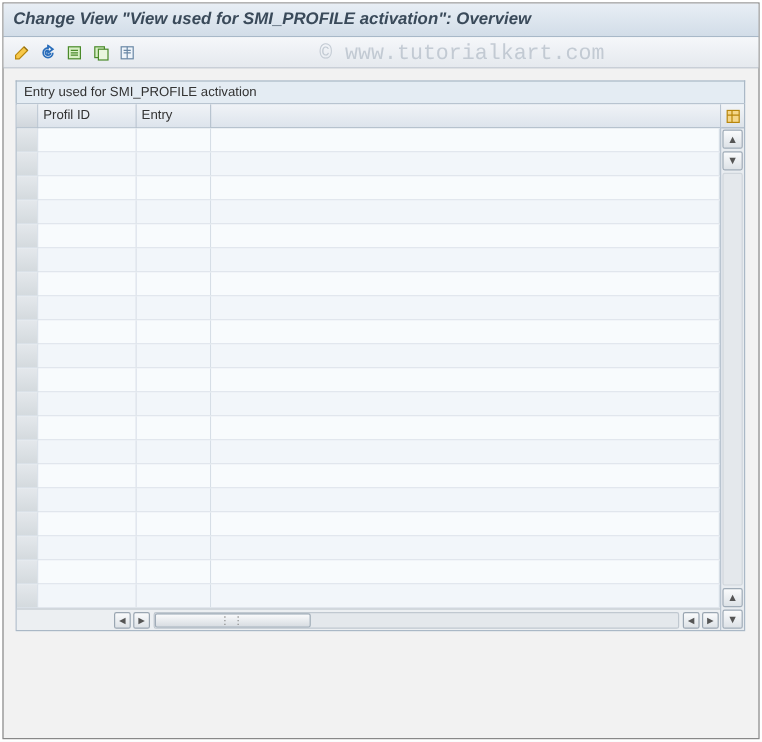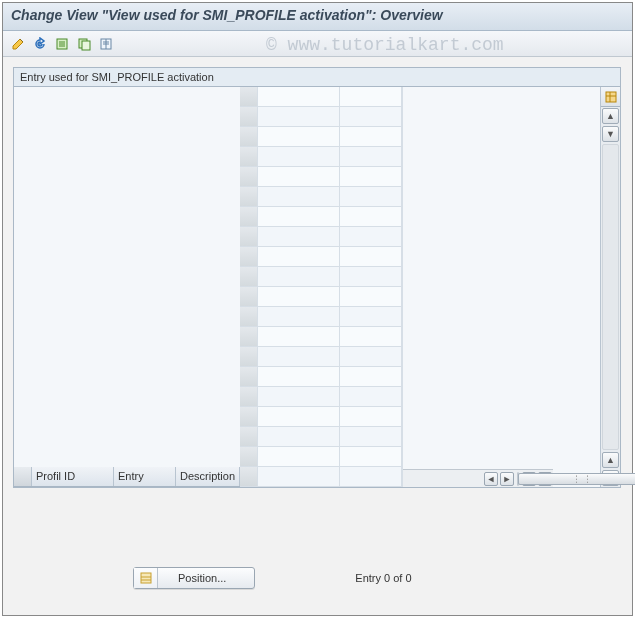--- a/index.html
+++ b/index.html
@@ -73,22 +73,21 @@
   }
   .grid-wrap {
     display: flex;
     width: 608px;
     border: 1px solid #aab8c6;
     background: #f4f7fa;
   }
   .grid-main {
     flex: 1;
     display: flex;
-    flex-direction: row;
-    align-items: flex-end;
+    flex-direction: column;
   }
   .grid-header {
     display: flex;
     background: linear-gradient(#f0f3f7, #dde4ec);
     border-bottom: 1px solid #a8b6c4;
     height: 20px;
   }
   .gh {
     border-right: 1px solid #b8c4d0;
     padding: 3px 4px;
@@ -261,21 +260,20 @@
 
   <div class="content">
     <div class="panel-label">Entry used for SMI_PROFILE activation</div>
 
     <div class="grid-wrap">
       <div class="grid-main">
         <div class="grid-header">
           <div class="gh col-sel"></div>
           <div class="gh col-id">Profil ID</div>
           <div class="gh col-active">Entry</div>
-          <div class="gh col-desc">Description</div>
         </div>
         <div class="grid-body">
 
           <div class="gr">
               <div class="gc col-sel"></div>
               <div class="gc col-id"></div>
               <div class="gc col-active"></div>
               <div class="gc col-desc"></div>
             </div>
           <div class="gr">
@@ -414,27 +412,14 @@
         </div>
         <div class="vs-btn">▲</div>
         <div class="vs-btn">▼</div>
         <div class="vs-track"></div>
         <div class="vs-btn">▲</div>
         <div class="vs-btn">▼</div>
       </div>
     </div>
   </div>
 
-  <div class="footer">
-    <div class="pos-btn">
-      <span class="pos-ico">
-        <svg width="14" height="14">
-            <rect x="2" y="2" width="10" height="10" fill="#f6e8b8" stroke="#c8a030"></rect>
-            <line x1="2" y1="6" x2="12" y2="6" stroke="#c8a030"></line>
-            <line x1="2" y1="9" x2="12" y2="9" stroke="#c8a030"></line>
-          </svg>
-      </span>
-      <span class="pos-lbl">Position...</span>
-    </div>
-    <span class="entry-txt">Entry 0 of 0</span>
-  </div>
 
 </div>
 
 </body></html>

